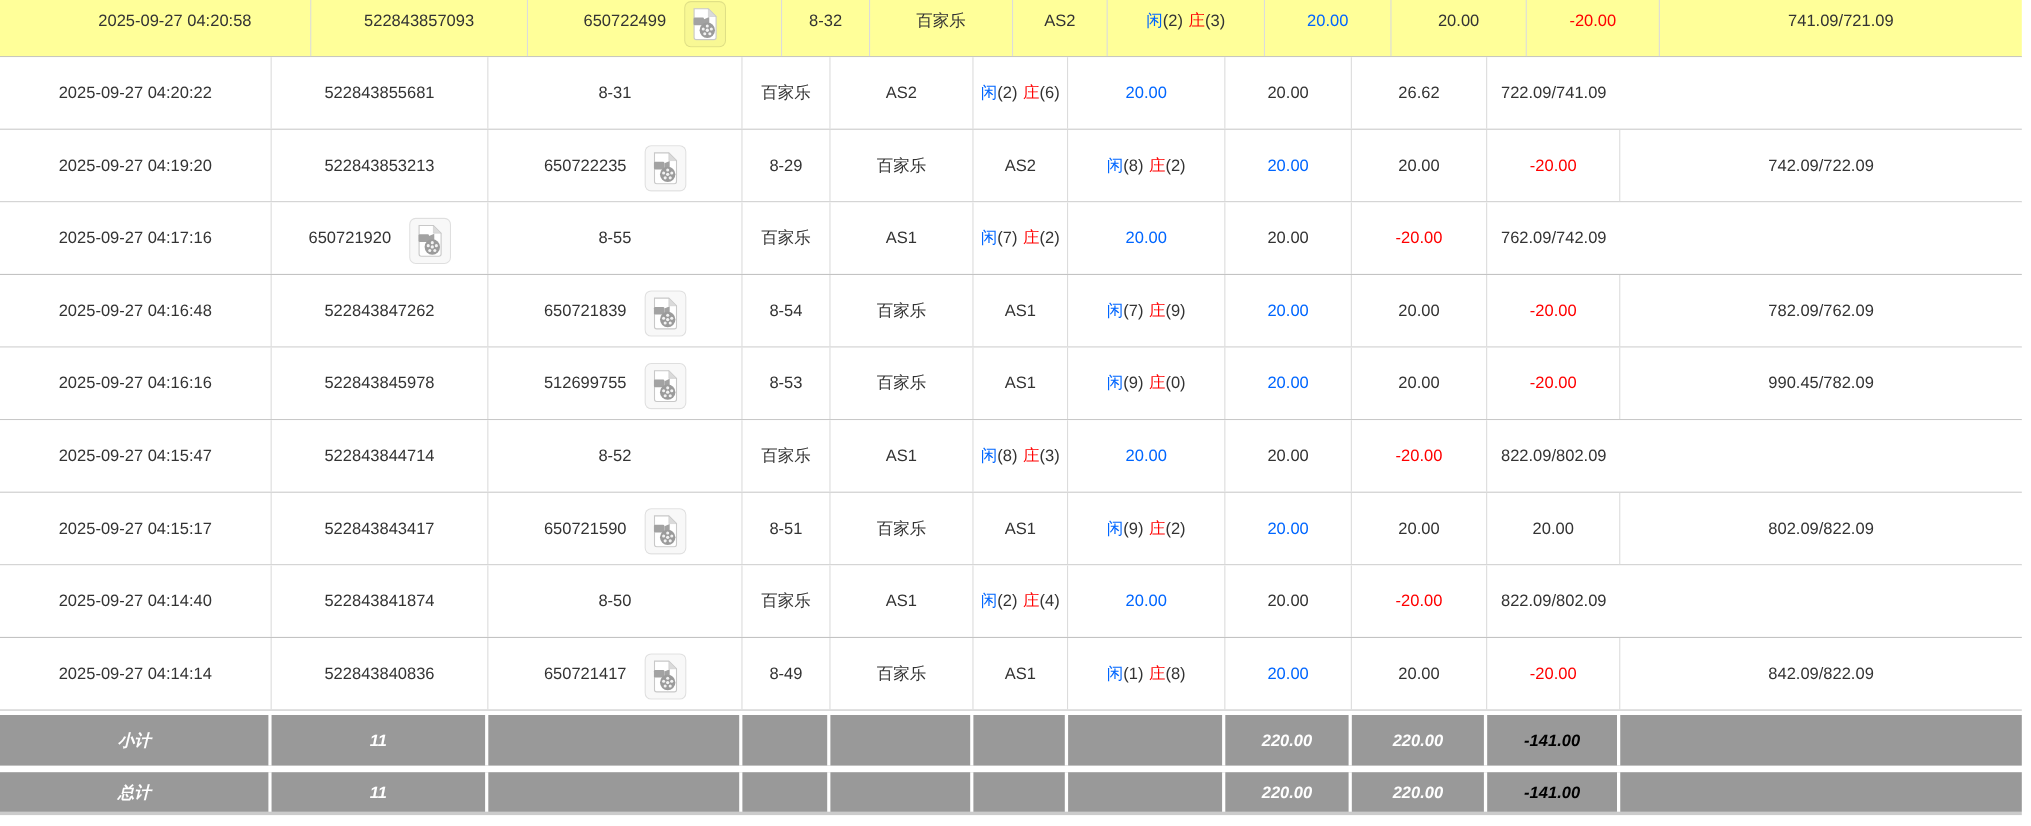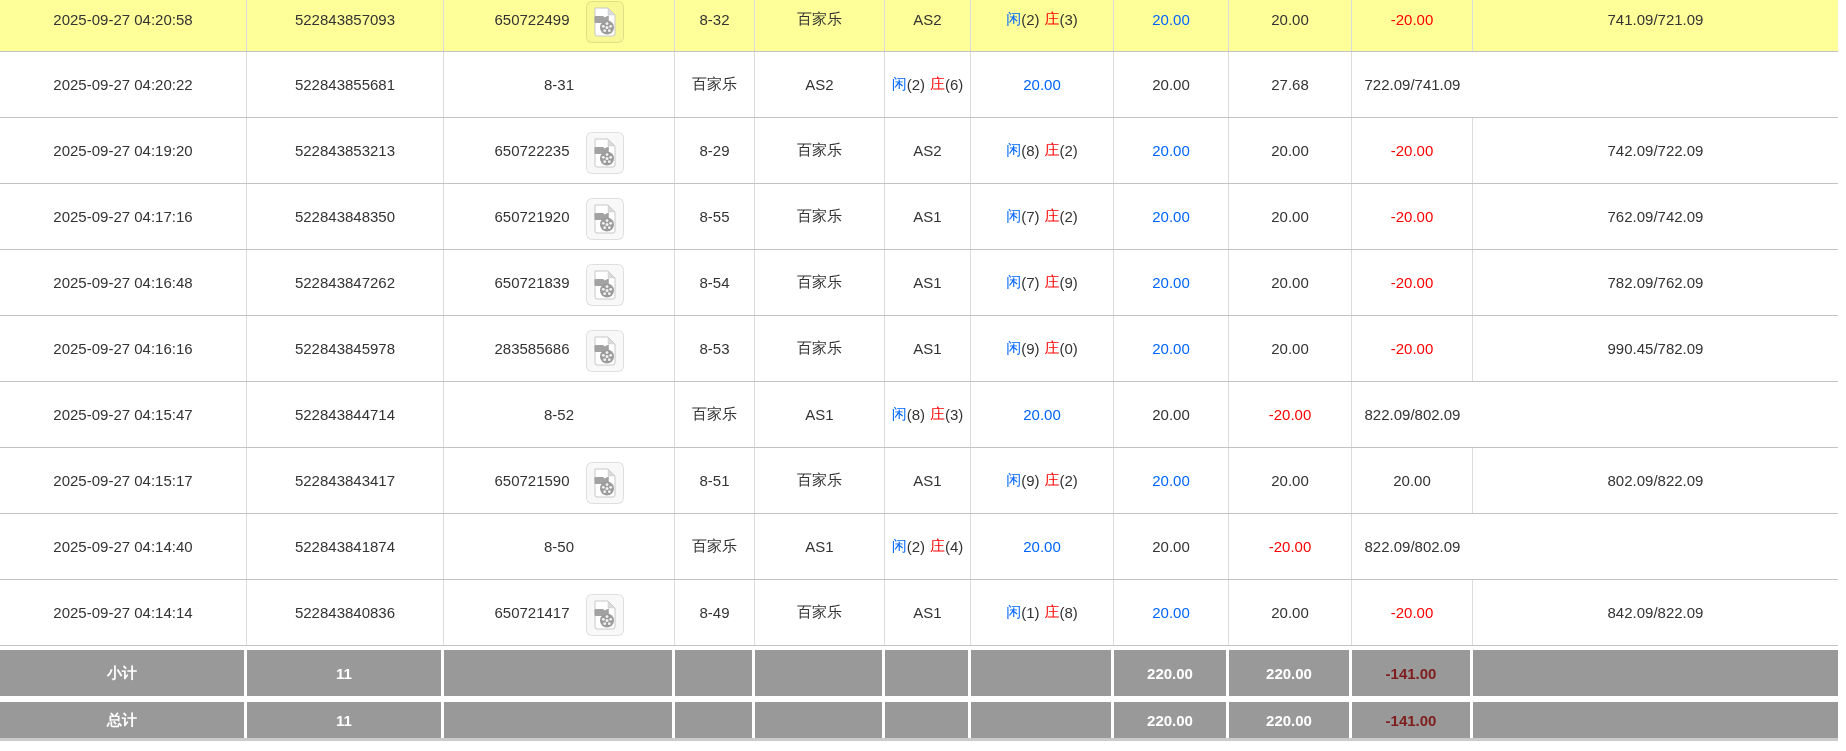--- a/index.html
+++ b/index.html
@@ -14,20 +14,21 @@
   .tr {
     display: grid;
     grid-template-columns: 247px 197px 231px 80px 130px 86px 143px 115px 123px 121px 1fr;
     height: 66px;
     border-bottom: 1px solid #c3c3c3;
     background: #ffffff;
   }
   .tr.hl {
     height: 52px;
     background: var(--highlight, #ffff99);
+    padding-left: 36px;
   }
   .tr.hl .td { padding-bottom: 12px; }
 
   .td {
     display: flex;
     align-items: center;
     justify-content: center;
     text-align: center;
     border-right: 1px solid #dcdcdc;
     overflow: hidden;
@@ -56,23 +57,24 @@
     background: #ffffff;
     border-bottom: none;
     height: 46px;
   }
   .tr.summary .td {
     background: var(--gray, #999999);
     border-right: 3px solid #ffffff;
     color: #ffffff;
     font-weight: bold;
     padding-bottom: 0;
+    font-style: italic;
   }
   .tr.summary .td:last-child { border-right: none; }
-  .tr.summary .td.neg { color: #7f1d1d; }
+  .tr.summary .td.neg { color: #000000; }
   .tr.subtotal { margin-top: 4px; }
   .tr.total { margin-top: 6px; height: 39px; border-bottom: 3px solid #cbcbcb; }
 </style>
 </head>
 <body>
 
 <div class="table-wrap">
   <div id="tbody">
       <div class="tr hl">
     <div class="td c-time">2025-09-27 04:20:58</div>
@@ -118,21 +120,21 @@
     <div class="td c-table">AS2</div>
     <div class="td c-result">
       <span class="blue">闲</span>
           <span>(2)</span>
           <span class="result-gap"></span>
           <span class="neg">庄</span>
           <span>(6)</span>
     </div>
     <div class="td c-bet blue">20.00</div>
     <div class="td c-valid">20.00</div>
-    <div class="td c-wl">27.68</div>
+    <div class="td c-wl">26.62</div>
     <div class="td c-bal">722.09/741.09</div>
   </div>
       <div class="tr">
     <div class="td c-time">2025-09-27 04:19:20</div>
     <div class="td c-order">522843853213</div>
     <div class="td c-round">
       <span>650722235</span>
       <button class="video-btn">
         <svg width="26" height="30" viewBox="0 0 26 30" aria-hidden="true">
           <path d="M3 1 h13 l7 7 v19 a2 2 0 0 1 -2 2 H5 a2 2 0 0 1 -2 -2 z" fill="#ffffff" stroke="#c8c8c8"></path>
@@ -159,21 +161,20 @@
           <span class="neg">庄</span>
           <span>(2)</span>
     </div>
     <div class="td c-bet blue">20.00</div>
     <div class="td c-valid">20.00</div>
     <div class="td c-wl neg">-20.00</div>
     <div class="td c-bal">742.09/722.09</div>
   </div>
       <div class="tr">
     <div class="td c-time">2025-09-27 04:17:16</div>
-    <div class="td c-order">522843848350</div>
     <div class="td c-round">
       <span>650721920</span>
       <button class="video-btn">
         <svg width="26" height="30" viewBox="0 0 26 30" aria-hidden="true">
           <path d="M3 1 h13 l7 7 v19 a2 2 0 0 1 -2 2 H5 a2 2 0 0 1 -2 -2 z" fill="#ffffff" stroke="#c8c8c8"></path>
           <path d="M16 1 l7 7 h-7 z" fill="#dadada" stroke="#c8c8c8" stroke-width="0.5"></path>
           <rect x="2.5" y="9" width="9.5" height="7" rx="1.2" fill="#a2a2a2"></rect>
           <path d="M12 10.5 l4.8 -2.1 v8.2 l-4.8 -2.1 z" fill="#a2a2a2"></path>
           <circle cx="15" cy="20.5" r="7" fill="#9b9b9b"></circle>
           <circle cx="15" cy="20.5" r="1.5" fill="#f2f2f2"></circle>
@@ -233,21 +234,21 @@
     </div>
     <div class="td c-bet blue">20.00</div>
     <div class="td c-valid">20.00</div>
     <div class="td c-wl neg">-20.00</div>
     <div class="td c-bal">782.09/762.09</div>
   </div>
       <div class="tr">
     <div class="td c-time">2025-09-27 04:16:16</div>
     <div class="td c-order">522843845978</div>
     <div class="td c-round">
-      <span>283585686</span>
+      <span>512699755</span>
       <button class="video-btn">
         <svg width="26" height="30" viewBox="0 0 26 30" aria-hidden="true">
           <path d="M3 1 h13 l7 7 v19 a2 2 0 0 1 -2 2 H5 a2 2 0 0 1 -2 -2 z" fill="#ffffff" stroke="#c8c8c8"></path>
           <path d="M16 1 l7 7 h-7 z" fill="#dadada" stroke="#c8c8c8" stroke-width="0.5"></path>
           <rect x="2.5" y="9" width="9.5" height="7" rx="1.2" fill="#a2a2a2"></rect>
           <path d="M12 10.5 l4.8 -2.1 v8.2 l-4.8 -2.1 z" fill="#a2a2a2"></path>
           <circle cx="15" cy="20.5" r="7" fill="#9b9b9b"></circle>
           <circle cx="15" cy="20.5" r="1.5" fill="#f2f2f2"></circle>
           <circle cx="15" cy="16.6" r="1.4" fill="#f2f2f2"></circle>
           <circle cx="11.3" cy="19.3" r="1.4" fill="#f2f2f2"></circle>

